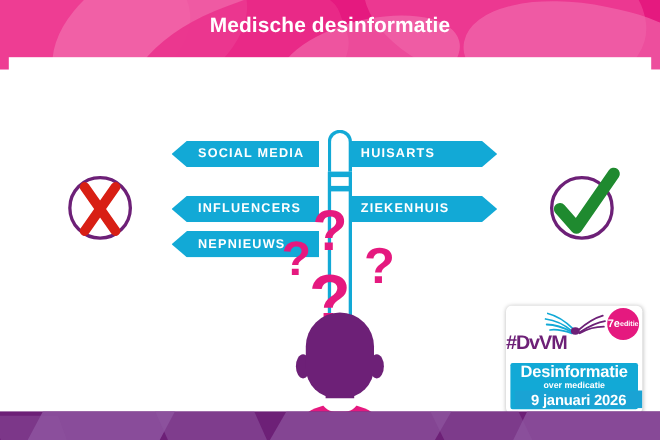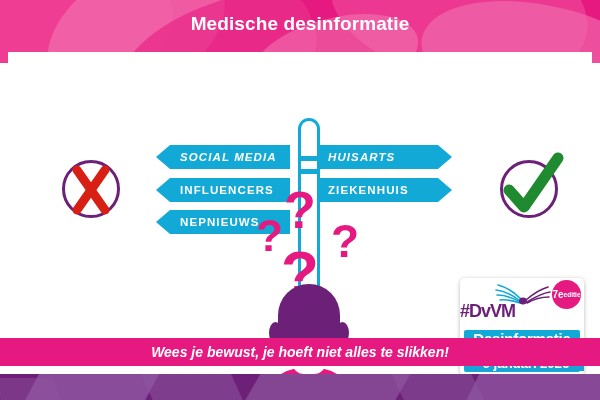--- a/index.html
+++ b/index.html
@@ -48,21 +48,21 @@
     position:absolute;left:290px;top:104px;width:22px;height:160px;
     border-left:3px solid #12a9d6;border-right:3px solid #12a9d6;box-sizing:border-box;background:#ffffff;
   }
   .pole-bar{position:absolute;left:292px;width:18px;height:5px;background:#12a9d6;}
 
   .signs{position:absolute;left:0;top:0;width:584px;height:282px;}
   .sign{position:absolute;height:24px;background:#12a9d6;display:flex;align-items:center;}
   .sign span{color:#ffffff;font-size:11.5px;font-weight:bold;letter-spacing:1.1px;white-space:nowrap;}
   .sign-l{left:148px;width:134px;clip-path:polygon(14px 0,100% 0,100% 100%,14px 100%,0 50%);justify-content:flex-start;padding-left:24px;box-sizing:border-box;}
   .sign-r{left:310px;width:134px;clip-path:polygon(0 0,calc(100% - 14px) 0,100% 50%,calc(100% - 14px) 100%,0 100%);justify-content:flex-start;padding-left:10px;box-sizing:border-box;}
-  .row0{top:93px;font-style:italic;}
+  .row0{top:76px;}
   .row1{top:126px;}
   .row2{top:158px;}
 
   
   .qm{position:absolute;color:#e5197f;font-weight:bold;line-height:1;font-family:"Liberation Sans","DejaVu Sans",sans-serif;}
   .qm-a{left:248px;top:162px;font-size:44px;}
   .qm-b{left:323px;top:166px;font-size:46px;}
   .qm-c{left:276px;top:132px;font-size:52px;}
   .qm-d{left:273px;top:190px;font-size:62px;}
 
@@ -207,23 +207,20 @@
         <div class="l1">Desinformatie</div>
         <div class="l2">over medicatie</div>
         <div class="logo-date">
           <span>9 januari 2026</span>
         </div>
       </div>
     </div>
 
   </div>
 
-  <div class="banner">
-    <span>Wees je bewust, je hoeft niet alles te slikken!</span>
-  </div>
 
   <div class="footer">
     <div class="ft-swirl f1"></div>
     <div class="ft-swirl f2"></div>
     <div class="ft-swirl f3"></div>
     <div class="ft-swirl f4"></div>
     <div class="ft-swirl f5"></div>
     <div class="ft-swirl f6"></div>
   </div>
 

